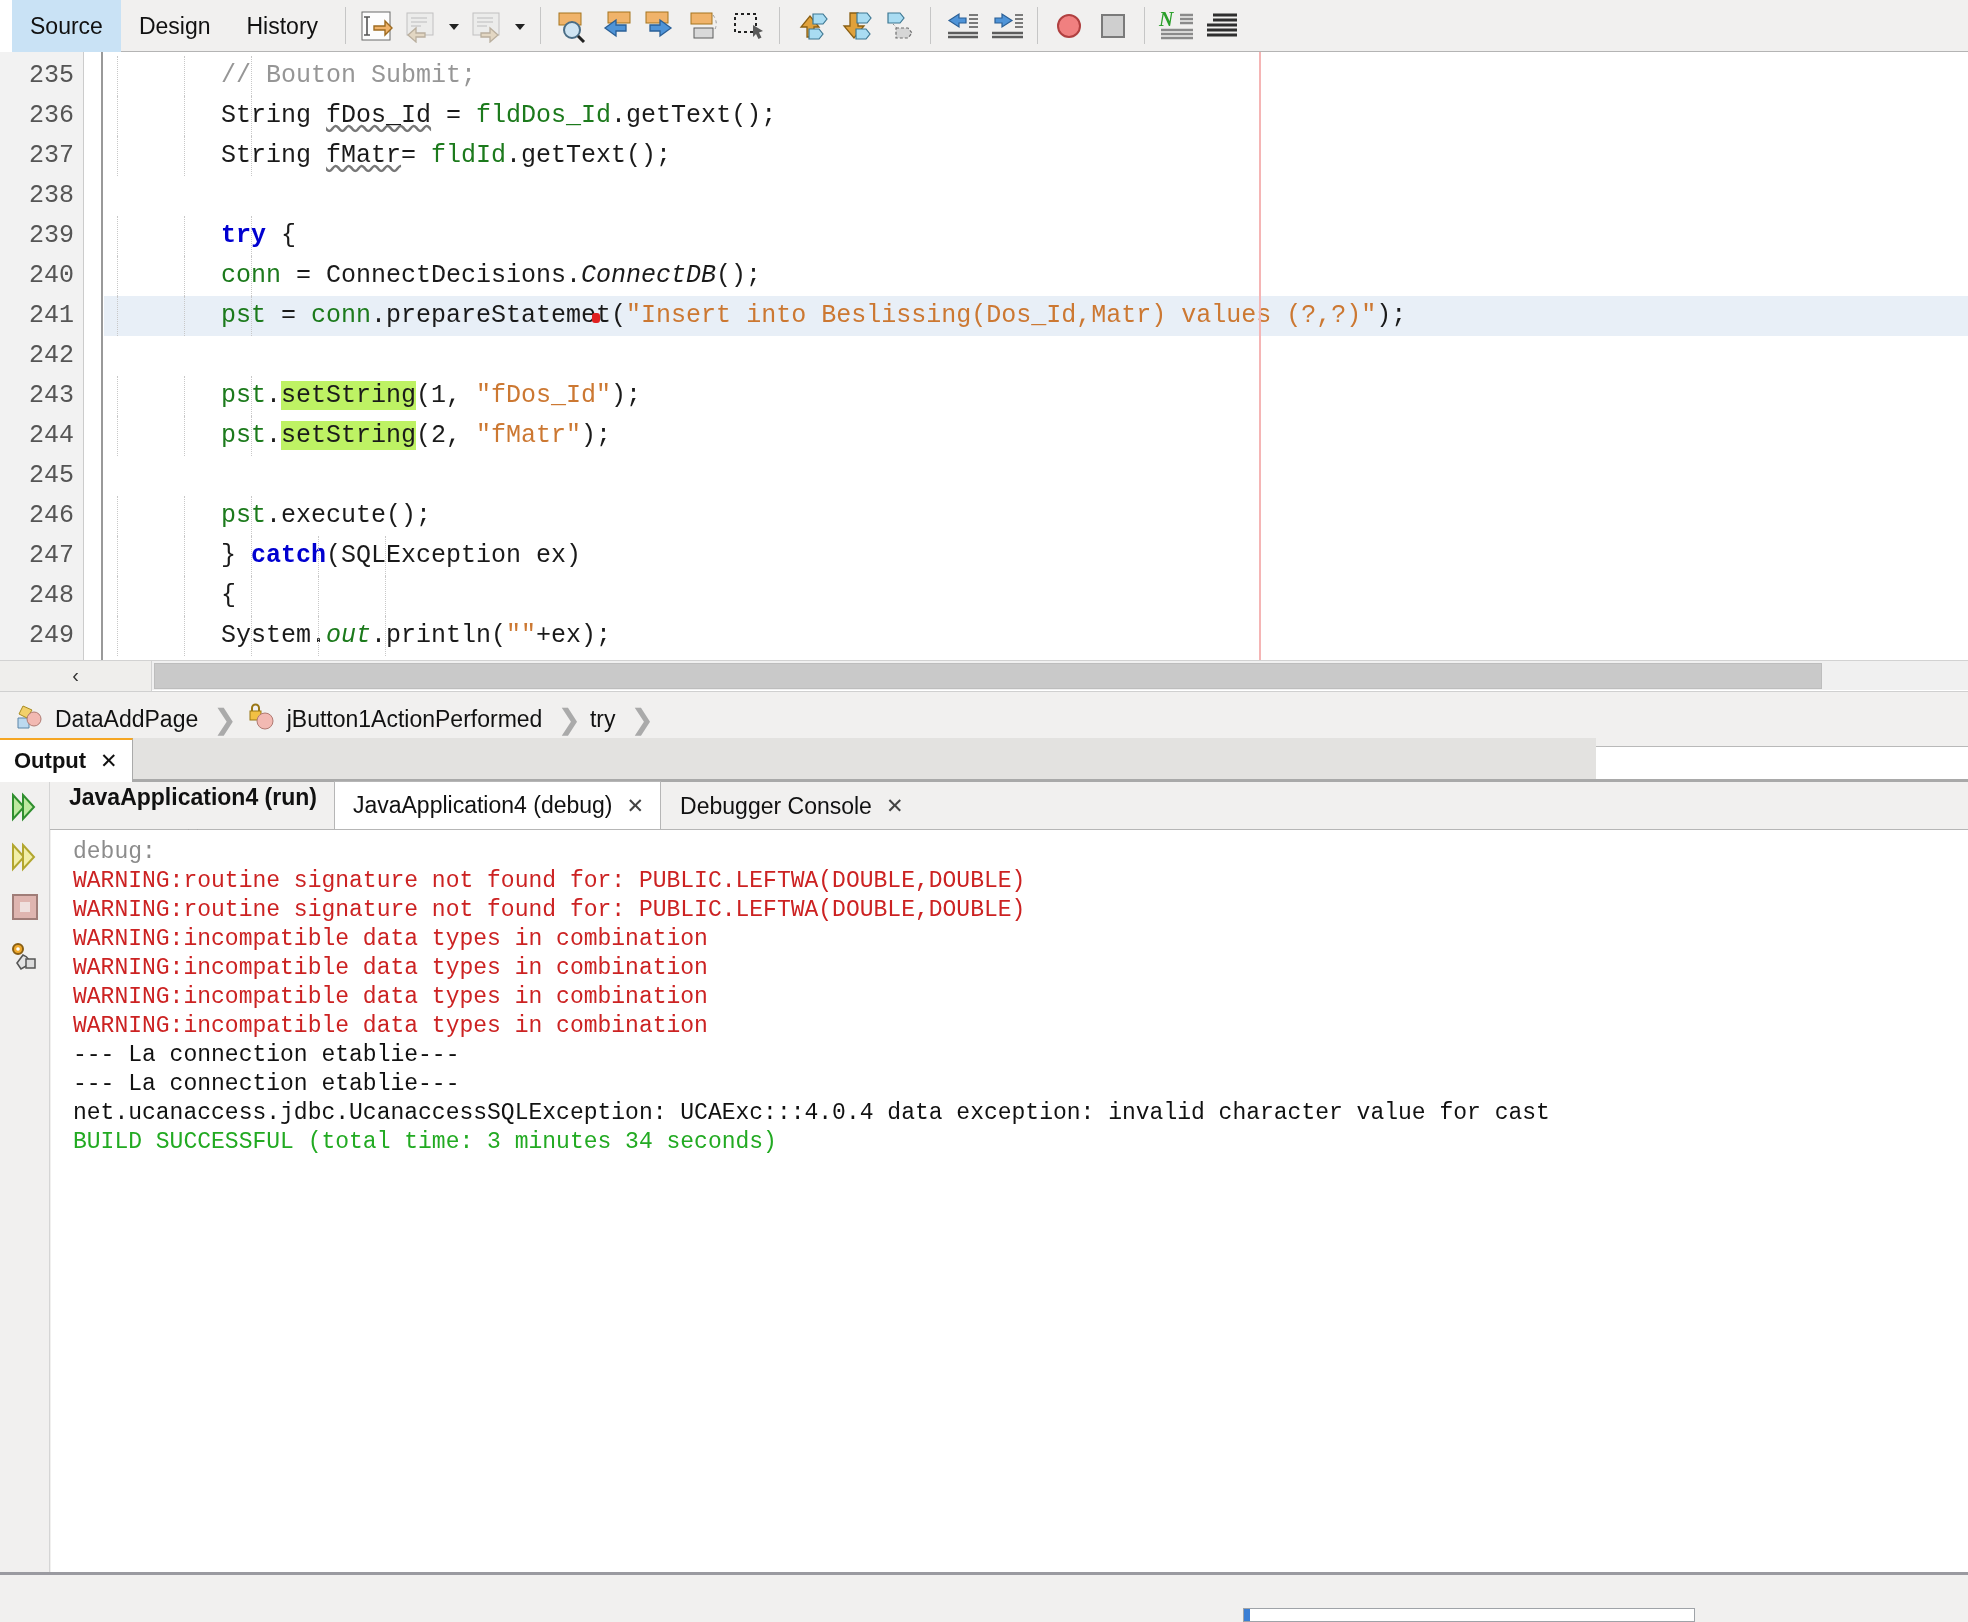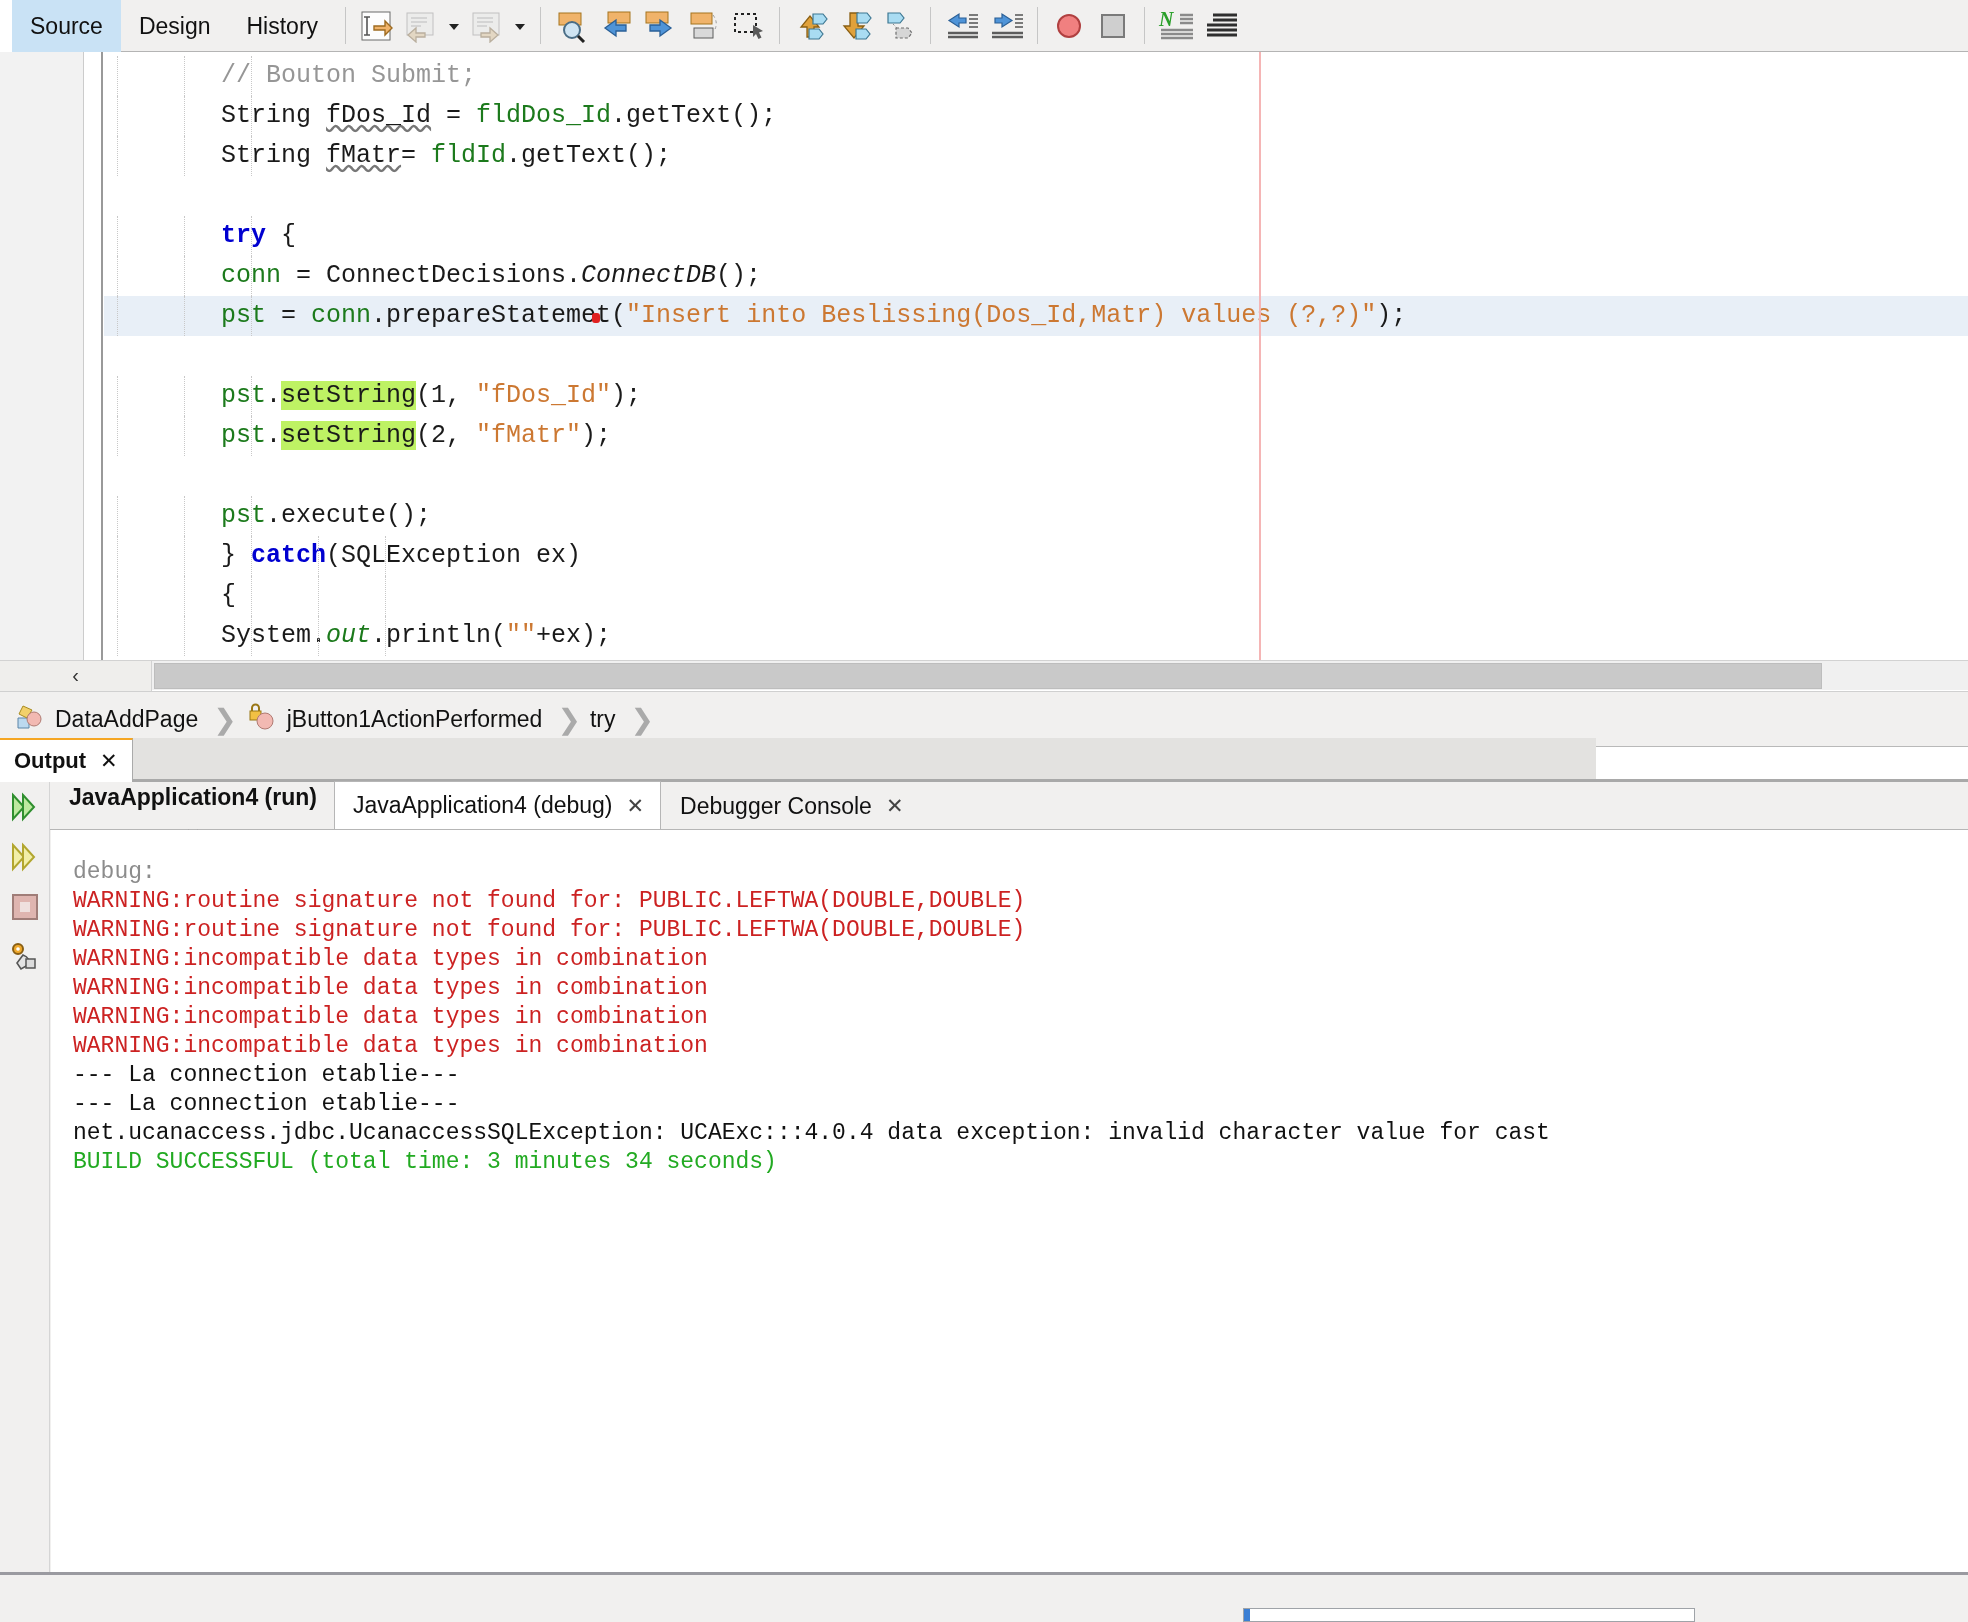--- a/index.html
+++ b/index.html
@@ -165,21 +165,21 @@
   .out-tab.selected {
     background: #ffffff; border: 1px solid #b6b6b6; border-bottom: none;
     height: 48px; z-index: 2;
   }
   .out-tab .x { font-size: 21px; color: #444; }
 
   #out-console {
     position: absolute; left: 51px; top: 48px; right: 0; bottom: 0;
     background: #ffffff;
     font-family: "Liberation Mono", monospace; font-size: 23px;
-    line-height: 29px; padding: 28px 0 0 22px; white-space: pre;
+    line-height: 29px; padding: 8px 0 0 22px; white-space: pre;
     overflow: hidden;
   }
   .out-line { height: 29px; }
   .c-gray  { color: #8c8c8c; }
   .c-red   { color: #cc2222; }
   .c-black { color: #111111; }
   .c-green { color: #22aa22; }
 
   
   #bottom-strip {
@@ -345,20 +345,37 @@
 
   <div class="tb-btn">
     <svg width="38" height="34" viewBox="0 0 38 34">
       <path d="M12 6 h24 M12 11 h24 M6 16 h30 M6 21 h30 M6 26 h30" stroke="#2e2e2e" stroke-width="3"></path>
     </svg>
   </div>
 </div>
 
 <div id="editor-wrap">
   <div id="glyph-gutter"></div>
+  <div id="line-numbers">
+      <div>235</div>
+      <div>236</div>
+      <div>237</div>
+      <div>238</div>
+      <div>239</div>
+      <div>240</div>
+      <div>241</div>
+      <div>242</div>
+      <div>243</div>
+      <div>244</div>
+      <div>245</div>
+      <div>246</div>
+      <div>247</div>
+      <div>248</div>
+      <div>249</div>
+    </div>
   <div id="folding-bar"></div>
   <div id="code-area"><div class="code-line"><span class="indent-guide ig1"></span><span class="indent-guide ig2"></span><span class="indent-guide ig3"></span><span class="tok-comment">// Bouton Submit;</span></div><div class="code-line"><span class="indent-guide ig1"></span><span class="indent-guide ig2"></span><span class="indent-guide ig3"></span><span class="tok-plain">String </span><span class="tok-plain wavy">fDos_Id</span><span class="tok-plain"> = </span><span class="tok-field">fldDos_Id</span><span class="tok-plain">.getText();</span></div><div class="code-line"><span class="indent-guide ig1"></span><span class="indent-guide ig2"></span><span class="indent-guide ig3"></span><span class="tok-plain">String </span><span class="tok-plain wavy">fMatr</span><span class="tok-plain">= </span><span class="tok-field">fldId</span><span class="tok-plain">.getText();</span></div><div class="code-line"></div><div class="code-line"><span class="indent-guide ig1"></span><span class="indent-guide ig2"></span><span class="indent-guide ig3"></span><span class="tok-keyword">try</span><span class="tok-plain"> {</span></div><div class="code-line"><span class="indent-guide ig1"></span><span class="indent-guide ig2"></span><span class="indent-guide ig3"></span><span class="tok-field">conn</span><span class="tok-plain"> = ConnectDecisions.</span><span class="tok-staticm">ConnectDB</span><span class="tok-plain">();</span></div><div class="code-line current"><span class="indent-guide ig1"></span><span class="indent-guide ig2"></span><span class="indent-guide ig3"></span><span class="tok-field">pst</span><span class="tok-plain"> = </span><span class="tok-field">conn</span><span class="tok-plain">.prepareStateme</span><span class="err-dot"></span><span class="tok-plain">t(</span><span class="tok-string">"Insert into Beslissing(Dos_Id,Matr) values (?,?)"</span><span class="tok-plain">);</span></div><div class="code-line"></div><div class="code-line"><span class="indent-guide ig1"></span><span class="indent-guide ig2"></span><span class="indent-guide ig3"></span><span class="tok-field">pst</span><span class="tok-plain">.</span><span class="tok-plain tok-mark">setString</span><span class="tok-plain">(1, </span><span class="tok-string">"fDos_Id"</span><span class="tok-plain">);</span></div><div class="code-line"><span class="indent-guide ig1"></span><span class="indent-guide ig2"></span><span class="indent-guide ig3"></span><span class="tok-field">pst</span><span class="tok-plain">.</span><span class="tok-plain tok-mark">setString</span><span class="tok-plain">(2, </span><span class="tok-string">"fMatr"</span><span class="tok-plain">);</span></div><div class="code-line"></div><div class="code-line"><span class="indent-guide ig1"></span><span class="indent-guide ig2"></span><span class="indent-guide ig3"></span><span class="tok-field">pst</span><span class="tok-plain">.execute();</span></div><div class="code-line"><span class="indent-guide ig1"></span><span class="indent-guide ig2"></span><span class="indent-guide ig3"></span><span class="indent-guide ig4"></span><span class="indent-guide ig5"></span><span class="tok-plain">} </span><span class="tok-keyword">catch</span><span class="tok-plain">(SQLException ex)</span></div><div class="code-line"><span class="indent-guide ig1"></span><span class="indent-guide ig2"></span><span class="indent-guide ig3"></span><span class="indent-guide ig4"></span><span class="indent-guide ig5"></span><span class="tok-plain">{</span></div><div class="code-line"><span class="indent-guide ig1"></span><span class="indent-guide ig2"></span><span class="indent-guide ig3"></span><span class="indent-guide ig4"></span><span class="indent-guide ig5"></span><span class="tok-plain">System.</span><span class="tok-static">out</span><span class="tok-plain">.println(</span><span class="tok-string">""</span><span class="tok-plain">+ex);</span></div></div>
   <div id="margin-line"></div>
 </div>
 
 <div id="h-scroll">
   <div id="h-scroll-corner">‹</div>
   <div id="h-scroll-thumb"></div>
 </div>
 

